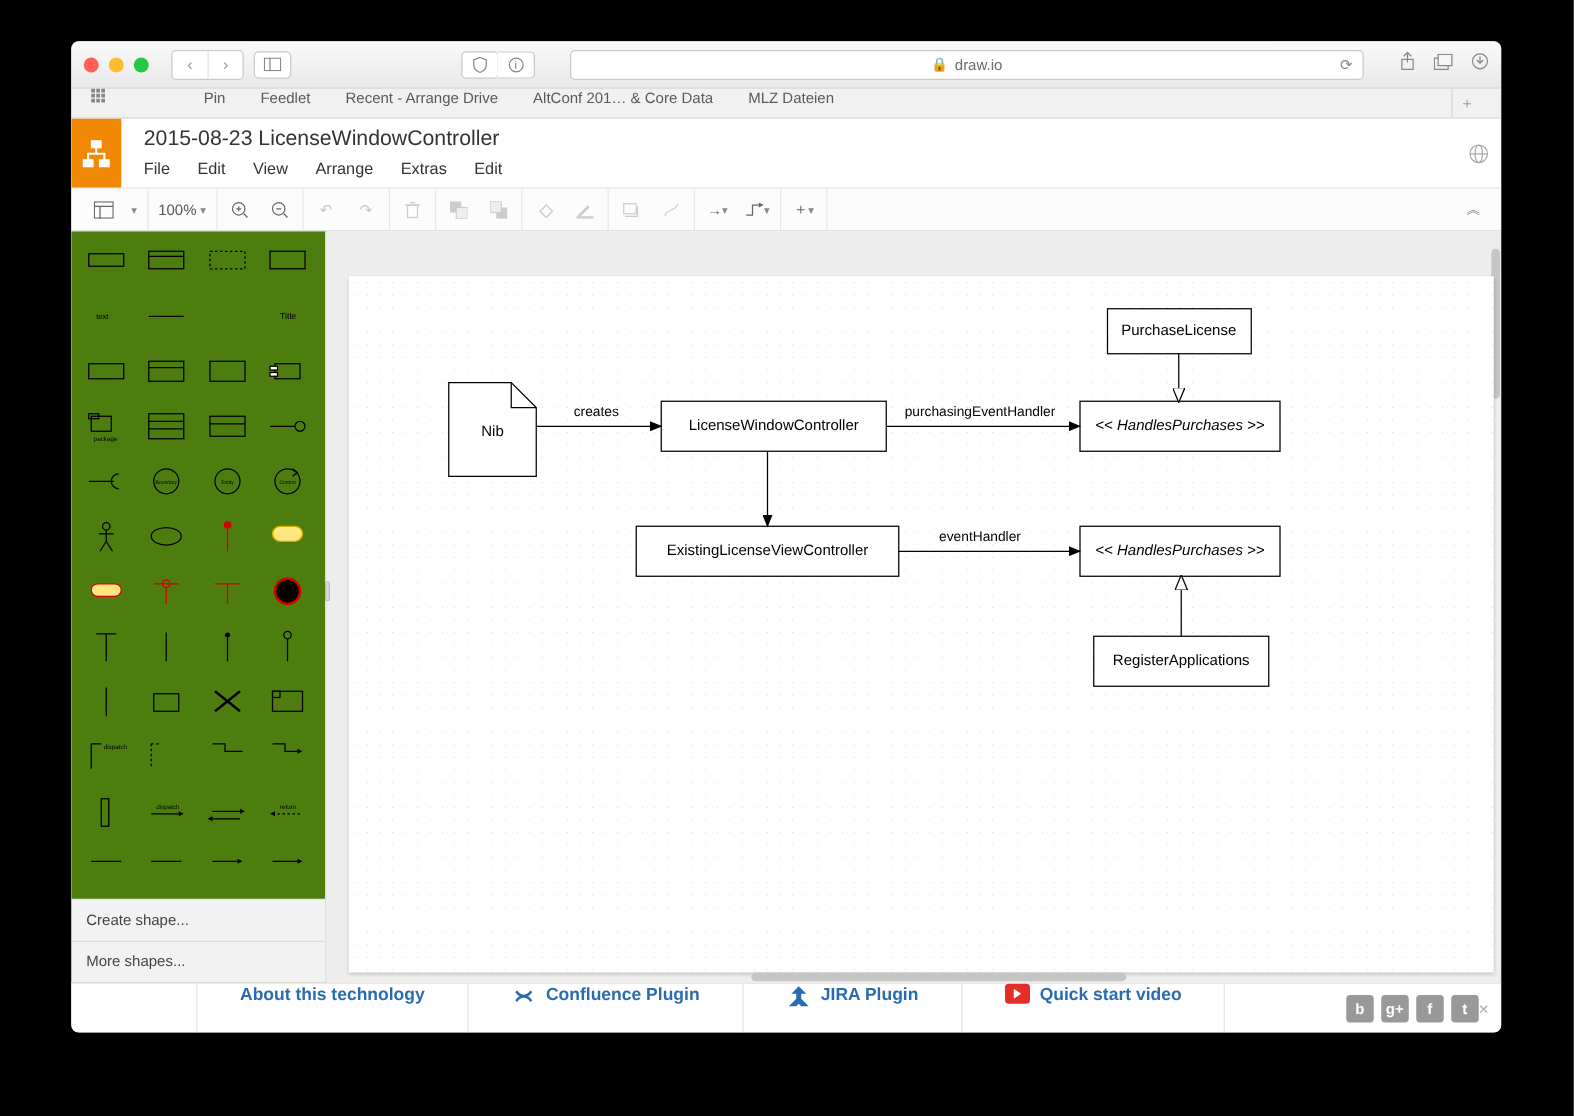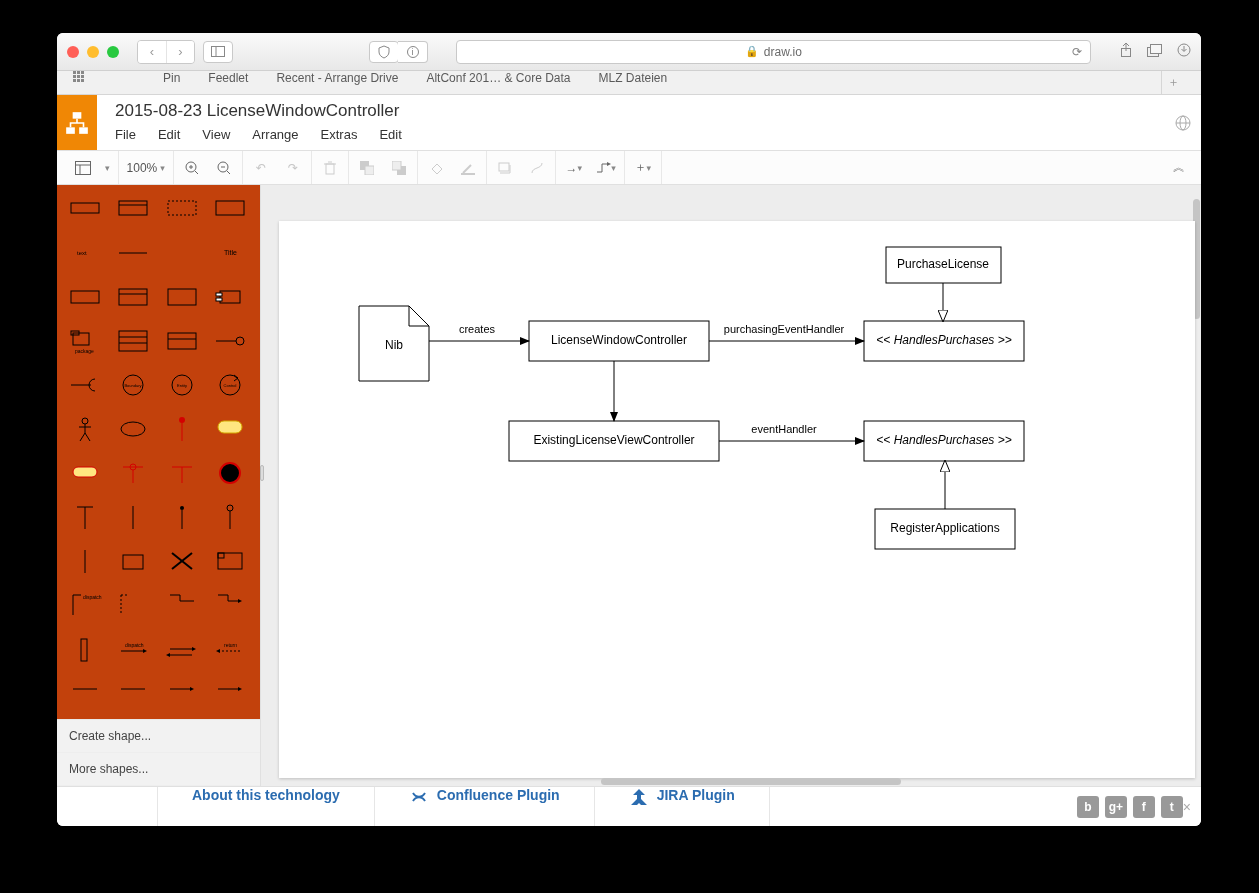--- a/index.html
+++ b/index.html
@@ -43,21 +43,21 @@
   .tbgroup:last-child{border-right:none;}
   .tbbtn { width:20px; height:20px; display:flex; align-items:center; justify-content:center; color:#666; }
   .tbbtn.dis { color:#c6c6c6; }
   .zoom { display:flex; align-items:center; gap:3px; }
   .chev { font-size:9px; color:#888; }
   .flex1{flex:1;}
   .collapse-r{margin-left:auto; padding:0 8px; color:#888;}
 
   
   .main { flex:1; display:flex; overflow:hidden; position:relative; }
-  .sidebar { width:204px; background:#c2410c; border-right:1px solid #e0e0e0; display:flex; flex-direction:column; }
+  .sidebar { width:204px; background:#4d7c0f; border-right:1px solid #e0e0e0; display:flex; flex-direction:column; }
   .shapes { flex:1; overflow:hidden; padding:4px 6px; display:grid; grid-template-columns:repeat(4,1fr); grid-auto-rows:42px; gap:2px; }
   .shape { display:flex; align-items:center; justify-content:center; }
   .shape svg { max-width:34px; max-height:30px; }
   .sidefoot { border-top:1px solid #e8e8e8; }
   .sidefoot div { padding:9px 12px; font-size:12px; color:#444; border-bottom:1px solid #eee; background:#f2f2f2;}
 
   .canvas-wrap { flex:1; background:#ededed; position:relative; overflow:hidden; }
   .canvas { position:absolute; left:18px; top:36px; right:6px; bottom:8px; background:#fff; box-shadow:0 1px 3px rgba(0,0,0,.2); background-image:radial-gradient(#d9d9d9 0.6px, transparent 0.6px); background-size:10px 10px; }
   .scrollbar-v { position:absolute; right:1px; top:14px; width:7px; height:120px; background:#c5c5c5; border-radius:4px; }
   .scrollbar-h { position:absolute; bottom:1px; left:340px; height:7px; width:300px; background:#c5c5c5; border-radius:4px; }
@@ -644,20 +644,26 @@
           <path d="M4 14 c3 -5 9 -5 12 0 M4 6 c3 5 9 5 12 0" stroke="#2b6cb0" stroke-width="2" fill="none"></path>
         </svg>
       <span>Confluence Plugin</span>
     </div>
     <div class="promo-seg">
       <svg width="20" height="20">
           <path d="M10 2 l6 6 h-4 v4 l6 6 -6 0 -2 -2 -2 2 -6 0 6 -6 v-4 h-4 z" fill="#2b6cb0"></path>
         </svg>
       <span>JIRA Plugin</span>
     </div>
+    <div class="promo-seg">
+      <span style="width:20px;height:16px;background:#e52d27;border-radius:3px;display:flex;align-items:center;justify-content:center;">
+          <span style="border-left:6px solid #fff;border-top:4px solid transparent;border-bottom:4px solid transparent;"></span>
+        </span>
+      <span>Quick start video</span>
+    </div>
     <div style="flex:1"></div>
     <div class="sicon">b</div>
     <div class="sicon" style="margin-left:6px">g+</div>
     <div class="sicon" style="margin-left:6px">f</div>
     <div class="sicon" style="margin-left:6px">t</div>
     <span class="closex">×</span>
   </div>
 
 
 </div>

